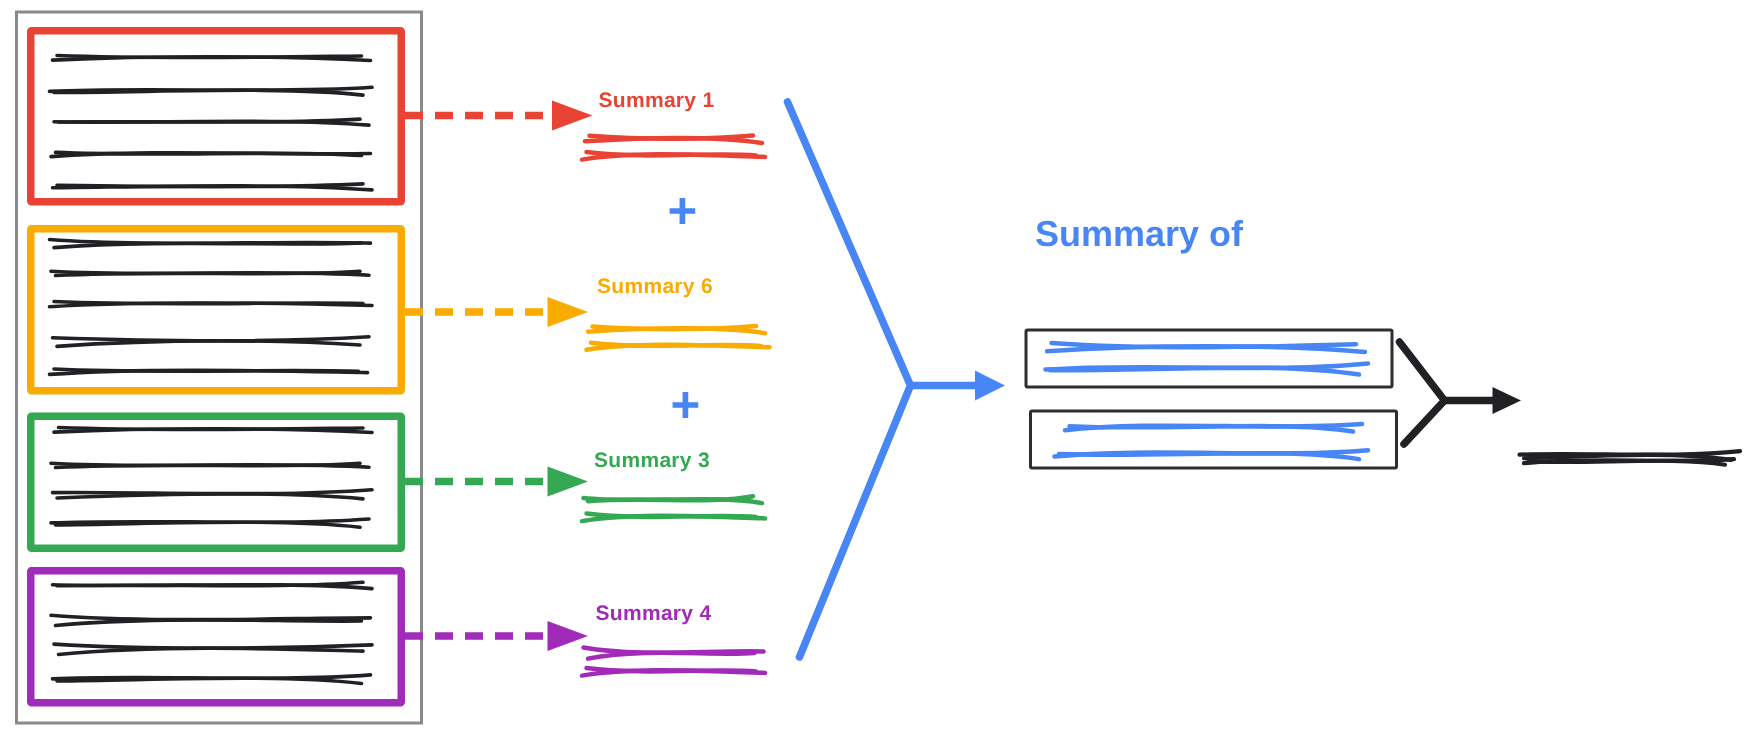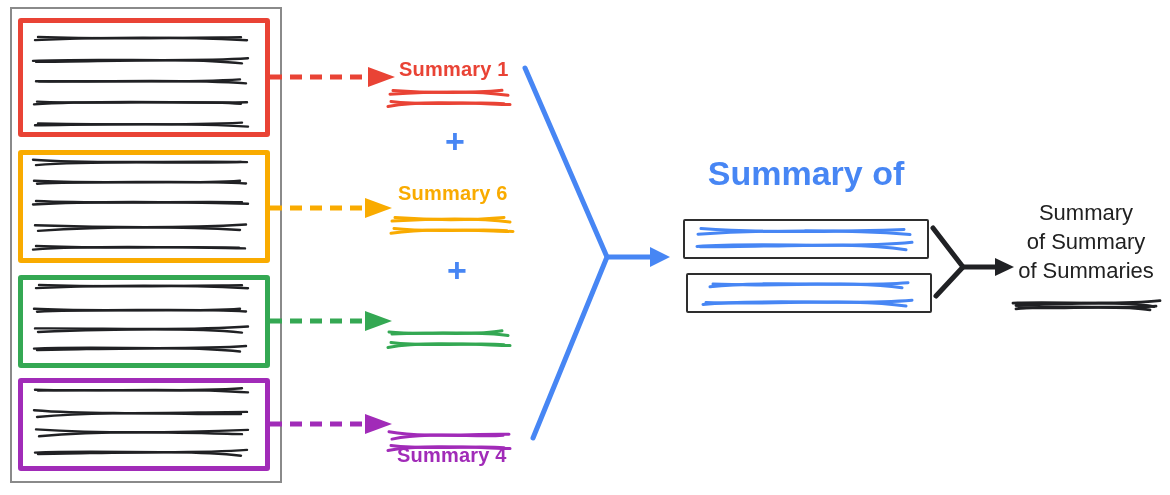--- a/index.html
+++ b/index.html
@@ -7,28 +7,28 @@
          font-family:"Liberation Sans","DejaVu Sans",sans-serif;}
   .abs{position:absolute;}
   
   .outer{left:10px;top:7px;width:272px;height:476px;border:2px solid var(--gray);
          box-sizing:border-box;background:transparent;}
   
   .docbox{box-sizing:border-box;border:5px solid;border-radius:3px;background:transparent;}
   .b-red{border-color:var(--red);}   .b-orange{border-color:var(--orange);}
   .b-green{border-color:var(--green);} .b-purple{border-color:var(--purple);}
   
-  .lbl{font-size:20px;font-weight:600;white-space:nowrap;letter-spacing:.2px;}
+  .lbl{font-size:14px;font-weight:600;white-space:nowrap;letter-spacing:.2px;}
   .t-red{color:var(--red);} .t-orange{color:var(--orange);}
-  .t-green{color:var(--green);} .t-purple{color:var(--purple);margin-top:44px;}
+  .t-green{color:var(--green);} .t-purple{color:var(--purple);}
   
   .plus{width:40px;text-align:center;font-size:34px;font-weight:700;color:var(--blue);line-height:30px;}
   
-  .title{left:690px;top:136px;width:232px;text-align:center;color:var(--blue);
-         font-size:34px;font-weight:700;line-height:42px;margin-top:16px;}
+  .title{left:690px;top:136px;width:232px;text-align:left;color:var(--blue);
+         font-size:24px;font-weight:700;line-height:42px;}
   .title span{display:block;}
   
   .sosbox{box-sizing:border-box;border:2.5px solid #2e2e2e;border-radius:2px;background:transparent;}
   
   .final{left:1011px;top:198px;width:150px;text-align:center;color:var(--ink);
          font-size:22px;font-weight:500;line-height:29px;}
   .final span{display:block;white-space:nowrap;}
   
   svg.layer{position:absolute;left:0;top:0;pointer-events:none;}
   .c-ink{color:#202124;} .c-red{color:var(--red);} .c-orange{color:var(--orange);}
@@ -52,34 +52,30 @@
   <div class="abs docbox b-red" style="left:18px;top:18px;width:252px;height:119px;"></div>
   <div class="abs docbox b-orange" style="left:18px;top:150px;width:252px;height:113px;"></div>
   <div class="abs docbox b-green" style="left:18px;top:275px;width:252px;height:93px;"></div>
   <div class="abs docbox b-purple" style="left:18px;top:378px;width:252px;height:93px;"></div>
 
   <div class="abs sosbox" style="left:683px;top:219px;width:246px;height:40px;"></div>
   <div class="abs sosbox" style="left:686px;top:273px;width:246px;height:40px;"></div>
 
   <div class="abs lbl t-red" style="left:399px;top:58px;">Summary 1</div>
   <div class="abs lbl t-orange" style="left:398px;top:182px;">Summary 6</div>
+  <div class="abs lbl t-green" style="left:396px;top:298px;">Summary 3</div>
   <div class="abs lbl t-purple" style="left:397px;top:400px;">Summary 4</div>
 
   <div class="abs plus" style="left:435px;top:126px;">+</div>
   <div class="abs plus" style="left:437px;top:255px;">+</div>
 
   <div class="abs title">
     <span>Summary of</span>
   </div>
 
-  <div class="abs final">
-    <span>Summary</span>
-    <span>of Summary</span>
-    <span>of Summaries</span>
-  </div>
 
   <svg class="layer" width="1170" height="495" viewBox="0 0 1170 495">
 
     <g class="c-ink">
         <path d="M35,40.1 C98.6,37.3 183.4,36.9 247,40.3" fill="none" stroke="currentColor" stroke-width="2.4" stroke-linecap="round"></path>
         <path d="M38,37.0 C109.2,39.6 187.6,38.0 241,37.3" fill="none" stroke="currentColor" stroke-width="2.4" stroke-linecap="round"></path>
         <path d="M33,60.9 C97.5,57.8 183.5,62.6 248,58.2" fill="none" stroke="currentColor" stroke-width="2.4" stroke-linecap="round"></path>
         <path d="M36,61.7 C108.3,61.5 187.8,57.5 242,63.4" fill="none" stroke="currentColor" stroke-width="2.4" stroke-linecap="round"></path>
         <path d="M36,81.2 C99.0,82.5 183.0,78.5 246,83.4" fill="none" stroke="currentColor" stroke-width="2.4" stroke-linecap="round"></path>
         <path d="M39,81.3 C109.5,80.5 187.2,83.0 240,79.4" fill="none" stroke="currentColor" stroke-width="2.4" stroke-linecap="round"></path>

